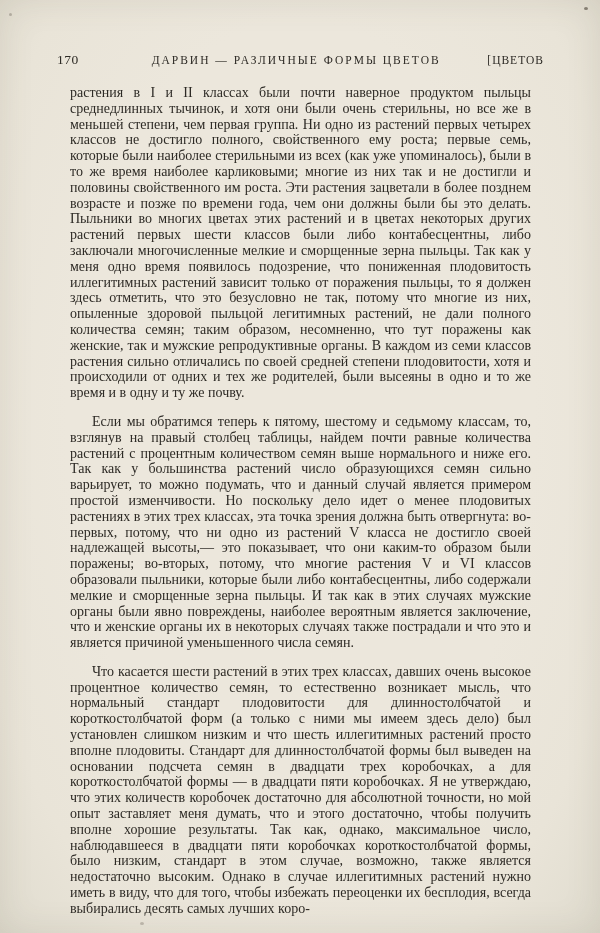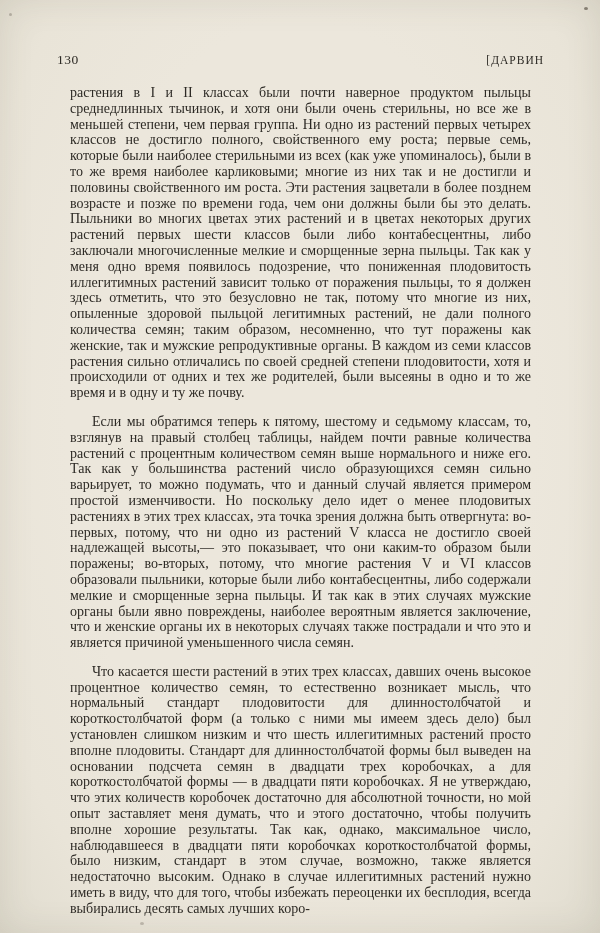--- a/index.html
+++ b/index.html
@@ -67,22 +67,23 @@
   .speck-1 { left: 584px; top: 7px;  width: 4px; height: 3px; }
   .speck-2 { left: 9px;   top: 13px; width: 3px; height: 3px; opacity: .5; }
   .speck-3 { left: 140px; top: 922px; width: 4px; height: 3px; opacity: .45; }
 </style>
 </head>
 <body>
 
 <div class="page">
 
   <div class="running-header">
-    <span class="page-number">130</span>
-    <span class="chapter-marker">[ДАРВИН</span>
+    <span class="page-number">170</span>
+    <span class="running-title">ДАРВИН — РАЗЛИЧНЫЕ ФОРМЫ ЦВЕТОВ</span>
+    <span class="chapter-marker">[ЦВЕТОВ</span>
   </div>
 
   <div class="page-body">
     <p>растения в I и II классах были почти наверное продуктом пыльцы среднедлинных тычинок, и хотя они были очень стерильны, но все же в меньшей степени, чем первая группа. Ни одно из растений первых четырех классов не достигло полного, свойственного ему роста; первые семь, которые были наиболее стерильными из всех (как уже упоминалось), были в то же время наиболее карликовыми; многие из них так и не достигли и половины свойственного им роста. Эти растения зацветали в более позднем возрасте и позже по времени года, чем они должны были бы это делать. Пыльники во многих цветах этих растений и в цветах некоторых других растений первых шести классов были либо контабесцентны, либо заключали многочисленные мелкие и сморщенные зерна пыльцы. Так как у меня одно время появилось подозрение, что пониженная плодовитость иллегитимных растений зависит только от поражения пыльцы, то я должен здесь отметить, что это безусловно не так, потому что многие из них, опыленные здоровой пыльцой легитимных растений, не дали полного количества семян; таким образом, несомненно, что тут поражены как женские, так и мужские репродуктивные органы. В каждом из семи классов растения сильно отличались по своей средней степени плодовитости, хотя и происходили от одних и тех же родителей, были высеяны в одно и то же время и в одну и ту же почву.</p>
     <p class="indent">Если мы обратимся теперь к пятому, шестому и седьмому классам, то, взглянув на правый столбец таблицы, найдем почти равные количества растений с процентным количеством семян выше нормального и ниже его. Так как у большинства растений число образующихся семян сильно варьирует, то можно подумать, что и данный случай является примером простой изменчивости. Но поскольку дело идет о менее плодовитых растениях в этих трех классах, эта точка зрения должна быть отвергнута: во-первых, потому, что ни одно из растений V класса не достигло своей надлежащей высоты,— это показывает, что они каким-то образом были поражены; во-вторых, потому, что многие растения V и VI классов образовали пыльники, которые были либо контабесцентны, либо содержали мелкие и сморщенные зерна пыльцы. И так как в этих случаях мужские органы были явно повреждены, наиболее вероятным является заключение, что и женские органы их в некоторых случаях также пострадали и что это и является причиной уменьшенного числа семян.</p>
     <p class="indent">Что касается шести растений в этих трех классах, давших очень высокое процентное количество семян, то естественно возникает мысль, что нормальный стандарт плодовитости для длинностолбчатой и короткостолбчатой форм (а только с ними мы имеем здесь дело) был установлен слишком низким и что шесть иллегитимных растений просто вполне плодовиты. Стандарт для длинностолбчатой формы был выведен на основании подсчета семян в двадцати трех коробочках, а для короткостолбчатой формы — в двадцати пяти коробочках. Я не утверждаю, что этих количеств коробочек достаточно для абсолютной точности, но мой опыт заставляет меня думать, что и этого достаточно, чтобы получить вполне хорошие результаты. Так как, однако, максимальное число, наблюдавшееся в двадцати пяти коробочках короткостолбчатой формы, было низким, стандарт в этом случае, возможно, также является недостаточно высоким. Однако в случае иллегитимных растений нужно иметь в виду, что для того, чтобы избежать переоценки их бесплодия, всегда выбирались десять самых лучших коро-</p>
   </div>
 
   <span class="scan-artifact speck-1"></span>
   <span class="scan-artifact speck-2"></span>

